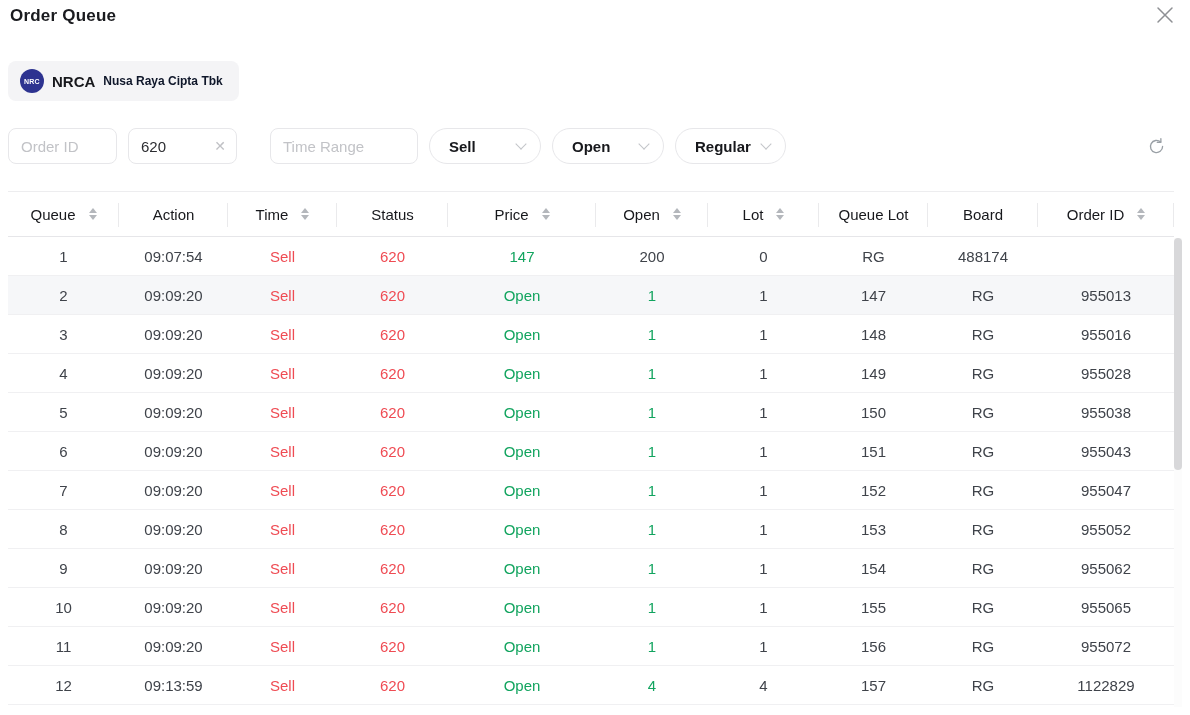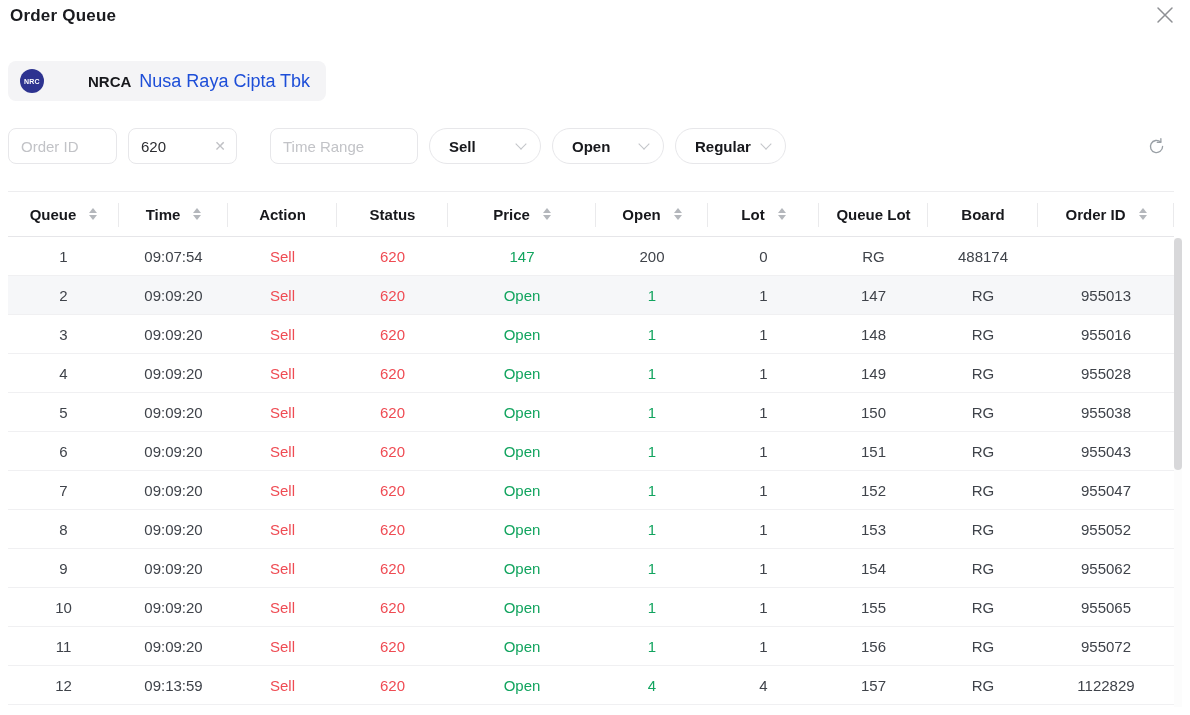--- a/index.html
+++ b/index.html
@@ -7,43 +7,43 @@
   body { font-family:"Liberation Sans", sans-serif; }
   .page { position:relative; width:1190px; height:715px; background:#fff; overflow:hidden; }
 
   
   .title { position:absolute; left:10px; top:6px; font-size:17px; font-weight:700; color:#1a1b1f; letter-spacing:.2px; }
   .close-btn { position:absolute; right:13px; top:3px; width:24px; height:24px; display:flex; align-items:center; justify-content:center; cursor:pointer; }
 
   
   .stock-badge { position:absolute; left:8px; top:61px; height:40px; display:inline-flex; align-items:center; gap:8px; background:#f4f4f6; border-radius:8px; padding:0 16px 0 12px; }
   .stock-logo { width:24px; height:24px; border-radius:50%; display:flex; align-items:center; justify-content:center; color:#fff; font-size:7px; font-weight:700; letter-spacing:.2px; }
-  .stock-code { font-size:15px; font-weight:700; color:#17181c;margin-left:36px; }
-  .stock-name { font-size:18px; color:#1d4ed8; }
+  .stock-code { font-size:15px; font-weight:700; color:#17181c; }
+  .stock-name { font-size:12px; color:#0f172a;font-weight:bold; }
 
   
   .filters { position:absolute; left:8px; top:128px; width:1174px; height:36px; display:flex; align-items:center; gap:11px; }
   .f-input { position:relative; height:36px; border:1px solid #e7e7ea; border-radius:8px; background:#fff; display:flex; align-items:center; }
   .f-input input { border:none; outline:none; background:transparent; width:100%; height:100%; padding:0 12px; font-size:15px; color:#2c2d31; font-family:"Liberation Sans", sans-serif; }
   .f-input input::placeholder { color:#c2c3c7; }
   .w-order { width:109px; }
   .w-price { width:109px; }
   .w-time { width:148px;margin-left:22px; }
   .clear-x { position:absolute; right:10px; top:50%; transform:translateY(-50%); color:#c0c1c5; font-size:14px; line-height:1; cursor:pointer; }
   .w-price input { padding-right:28px; }
   .dropdown { height:36px; border:1px solid #e7e7ea; border-radius:18px; background:#fff; display:flex; align-items:center; justify-content:space-between; padding:0 15px 0 19px; cursor:pointer; }
   .dd-sell { width:112px; } .dd-open { width:112px; } .dd-reg { width:111px;text-align:right; }
   .dd-label { font-size:15px; font-weight:700; color:#17181c; }
   .chev { width:8px; height:8px; border-right:1.6px solid #c3c5c9; border-bottom:1.6px solid #c3c5c9; transform:rotate(45deg); margin-top:-4px; }
   .refresh-btn { margin-left:auto; margin-right:15px; width:22px; height:22px; display:flex; align-items:center; justify-content:center; cursor:pointer; }
 
   
   .table { position:absolute; left:8px; top:191px; width:1166px; }
   .thead { display:grid; grid-template-columns:111px 109px 109px 111px 148px 112px 111px 109px 110px 136px; height:46px; border-top:1px solid #ededef; border-bottom:1px solid #e6e6e9; }
-  .hcell { position:relative; display:flex; align-items:center; justify-content:center; gap:13px; font-size:15px; font-weight:700; color:#17181c; cursor:pointer; }
+  .hcell { position:relative; display:flex; align-items:center; justify-content:center; gap:13px; font-size:15px; font-weight:400; color:#17181c; cursor:pointer; }
   .hcell::after { content:""; position:absolute; right:0; top:11px; height:24px; width:1px; background:#eaeaec; }
   .sort { display:inline-flex; flex-direction:column; gap:2px; }
   .sort .up { width:0; height:0; border-left:4px solid transparent; border-right:4px solid transparent; border-bottom:5px solid #b4b7bc; }
   .sort .down { width:0; height:0; border-left:4px solid transparent; border-right:4px solid transparent; border-top:5px solid #b4b7bc; }
   .trow { display:grid; grid-template-columns:111px 109px 109px 111px 148px 112px 111px 109px 110px 136px; height:39px; border-bottom:1px solid #f0f0f2; background:#fff; }
   .trow.hl { background:#f6f7f9; }
   .cell { display:flex; align-items:center; justify-content:center; font-size:15px; color:#3f434a; }
   .cell.red { color:#ef4b53; }
   .cell.green { color:#12a45f; }
 
@@ -105,30 +105,30 @@
     <div class="thead">
   <div class="hcell">
     <span class="hlabel">Queue</span>
     <span class="sort">
             <span class="up"></span>
             <span class="down"></span>
           </span>
   </div>
 
   <div class="hcell">
+    <span class="hlabel">Action</span>
+
+  </div>
+
+  <div class="hcell">
     <span class="hlabel">Time</span>
     <span class="sort">
             <span class="up"></span>
             <span class="down"></span>
           </span>
-  </div>
-
-  <div class="hcell">
-    <span class="hlabel">Action</span>
-
   </div>
 
   <div class="hcell">
     <span class="hlabel">Status</span>
 
   </div>
 
   <div class="hcell">
     <span class="hlabel">Price</span>
     <span class="sort">

